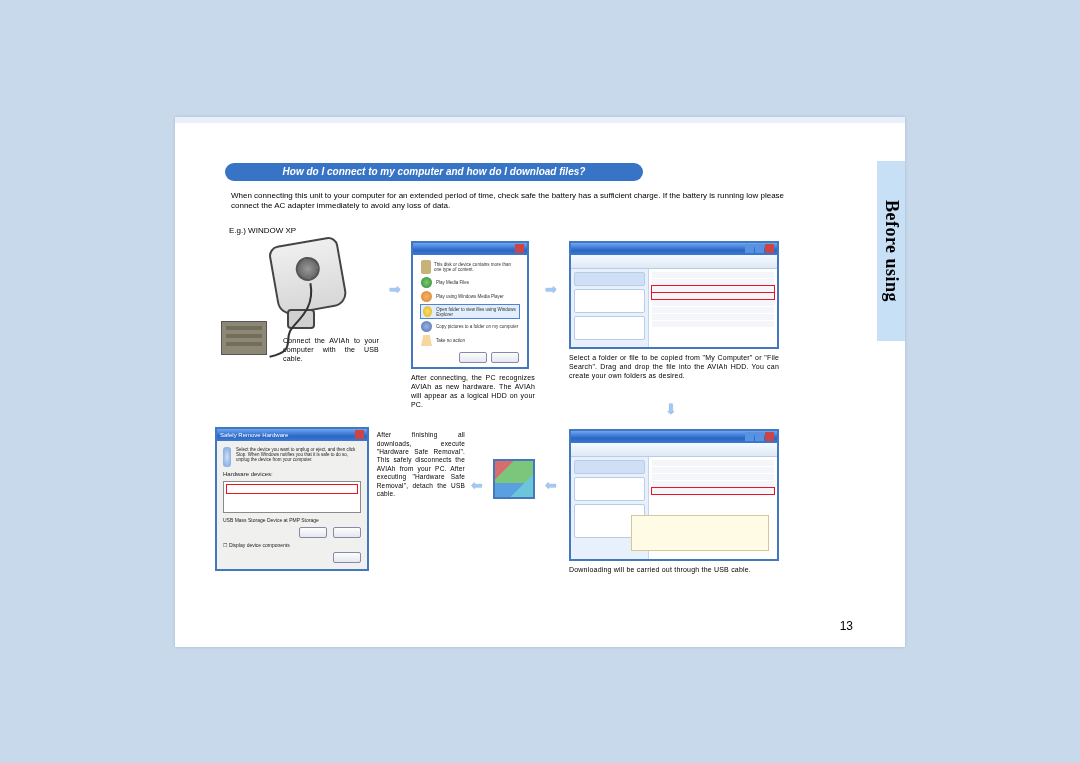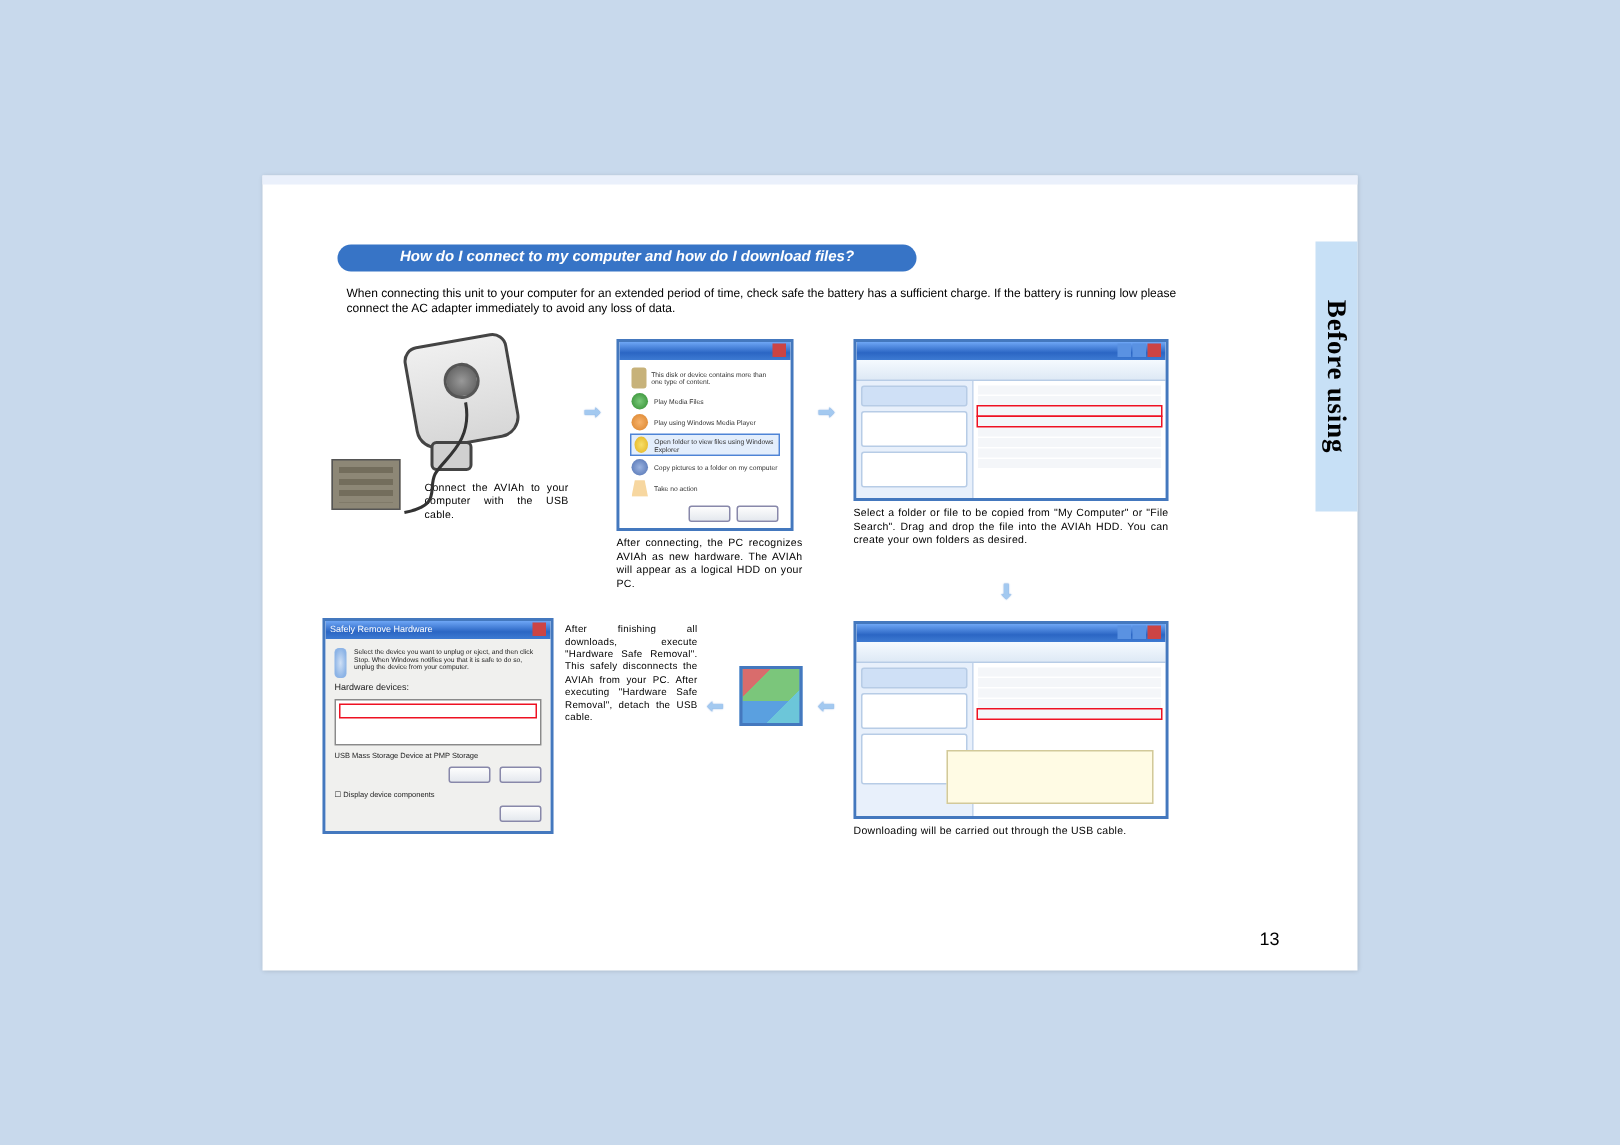--- a/index.html
+++ b/index.html
@@ -51,21 +51,21 @@
   .heading-wrap {
     display: flex;
     align-items: center;
     gap: 6px;
     margin-bottom: 10px;
   }
   .heading-pill {
     background: #3774c6;
     border-radius: 10px;
     padding: 2px 4px;
-    width: 386px;
+    width: 418px;
     height: 18px;
     display: flex;
     align-items: center;
     justify-content: center;
   }
   .heading-pill span {
     color: #fff;
     font-weight: bold;
     font-style: italic;
     font-size: 10px;
@@ -287,20 +287,21 @@
   </div>
 
   <div class="heading-wrap">
     <div class="heading-pill">
       <span>How do I connect to my computer and how do I download files?</span>
     </div>
   </div>
 
   <p class="intro">When connecting this unit to your computer for an extended period of time, check safe the battery has a sufficient charge. If the battery is running low please connect the AC adapter immediately to avoid any loss of data.</p>
 
+  <p class="example-label">E.g.) WINDOW XP</p>
 
   <div class="flow" style="height:360px;">
 
     <div class="step" style="left:0; top:0; width:160px;">
       <div class="device-ill">
         <div class="device-body">
           <div class="device-lens"></div>
         </div>
         <div class="device-plug"></div>
         <div class="usb-hub"></div>

